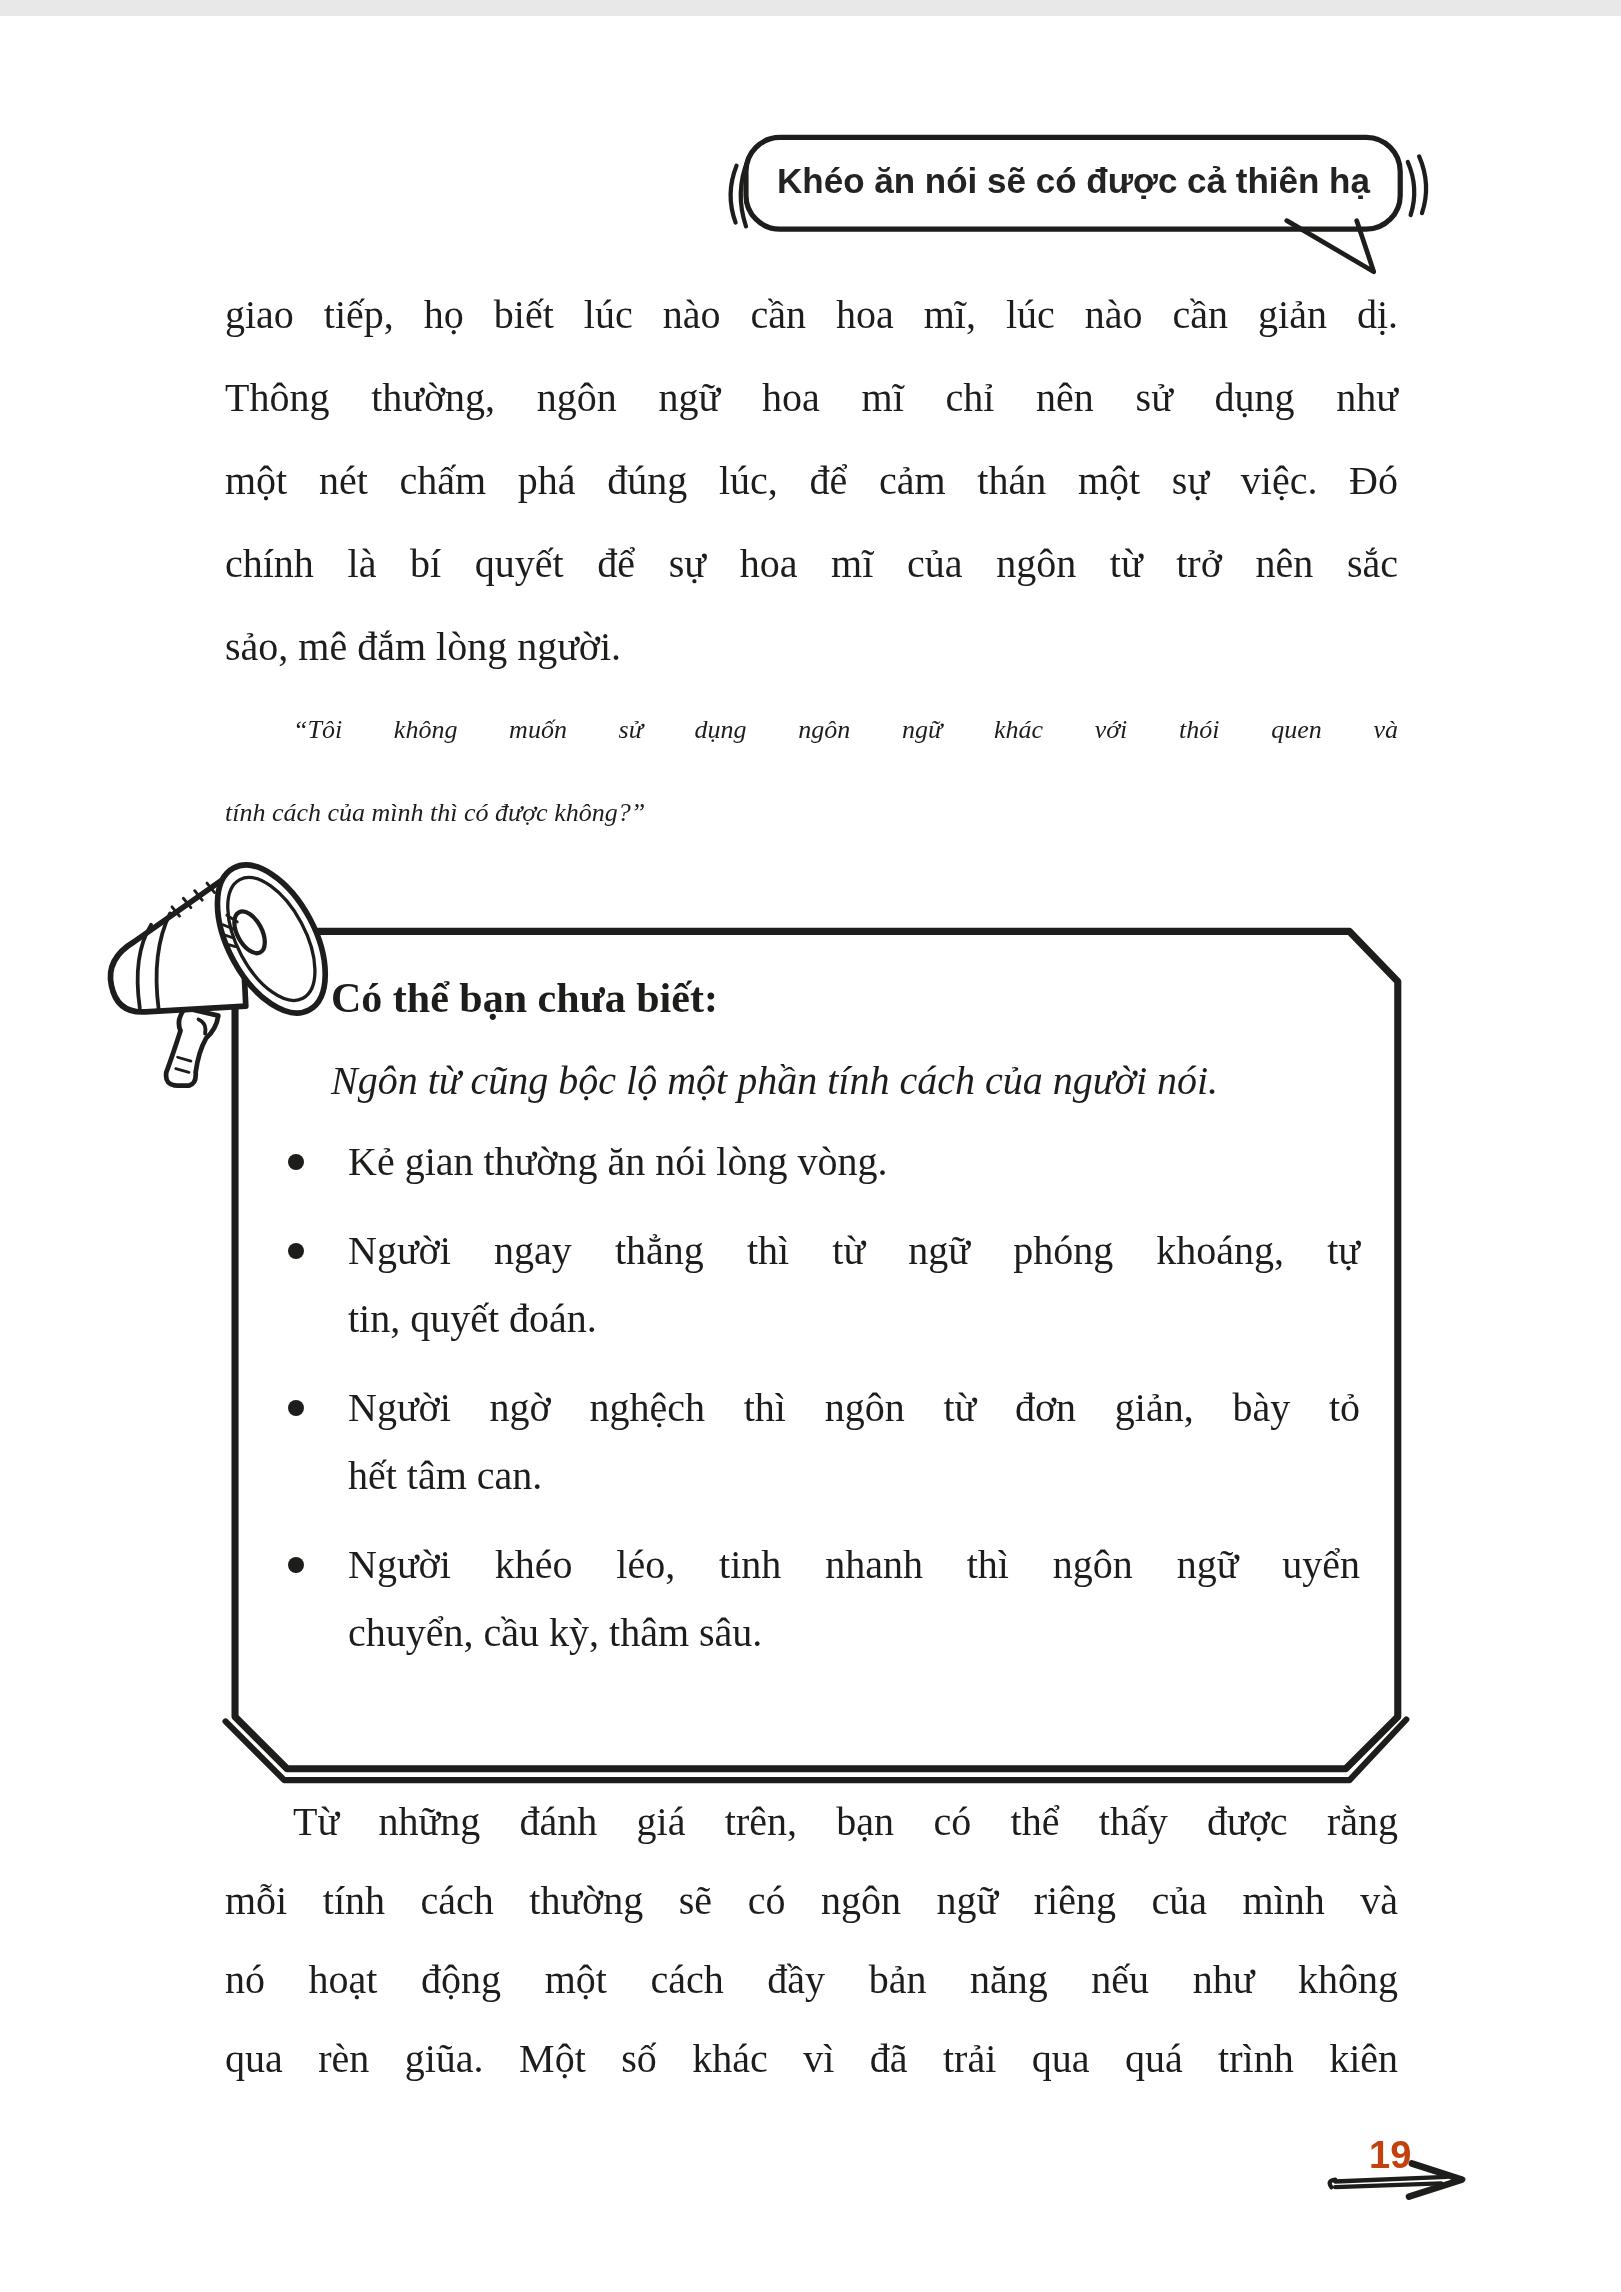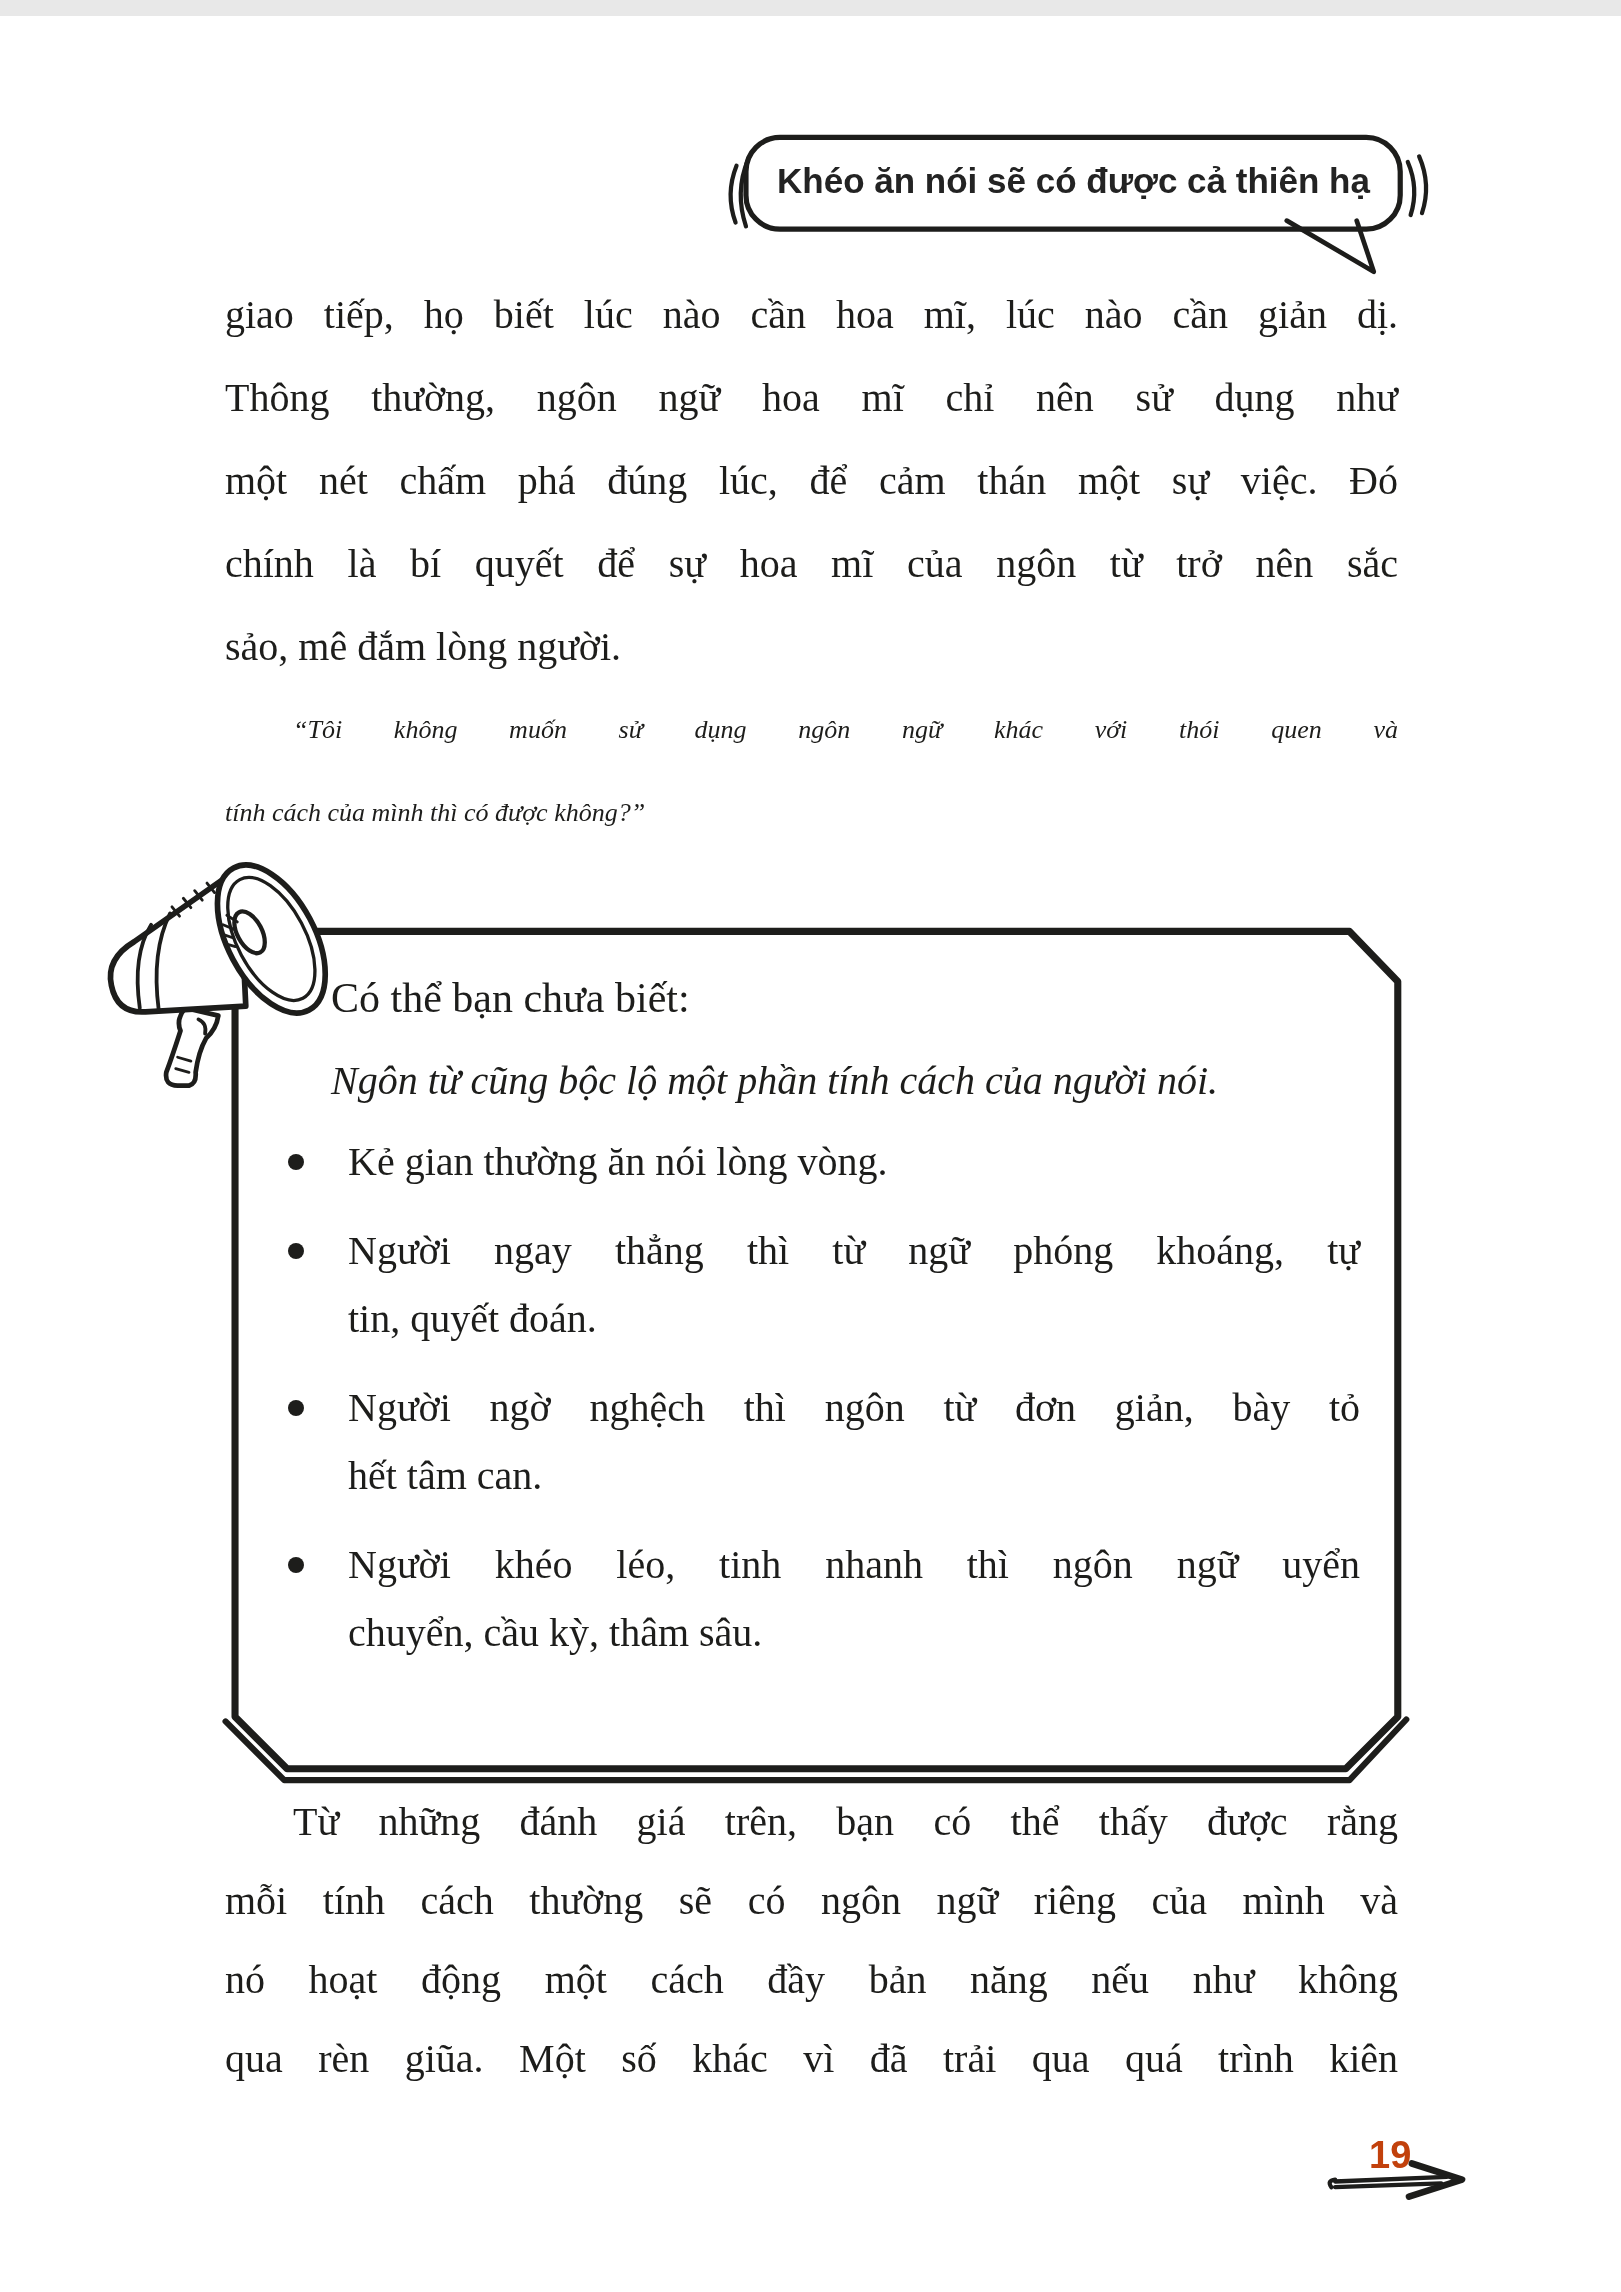--- a/index.html
+++ b/index.html
@@ -25,21 +25,21 @@
   #p1 { top:257px;  font-size:40px; line-height:83px; }
   #quote { top:672px; font-size:26px; line-height:83px; font-style:italic; }
   #p2 { top:1766px; font-size:40px; line-height:79px; }
   .j { text-align:justify; text-align-last:justify; }
   .l { text-align:center; text-align-last:left; }
   .ind { text-indent:68px; }
 
   
   #box-content { position:absolute; left:286px; top:948px; width:1074px; font-size:40px; }
   .bx-pad { padding-left:45px; }
-  .bx-heading { font-weight:normal; font-size:42px; line-height:68px; }
+  .bx-heading { font-weight:bold; font-size:42px; line-height:68px; }
   .bx-italic { font-style:italic; line-height:68px; margin-top:15px; }
   .bx-intro { line-height:68px; margin-top:15px; }
   .bx-list { margin-top:13.2px; }
   .bx-bullet { position:relative; padding-left:62px; line-height:68px; margin-bottom:21px; }
   .bx-bullet:last-child { margin-bottom:0; }
   .bx-dot { position:absolute; left:1.9px; top:25.6px; width:16px; height:16px;
             border-radius:50%; background:#1d1d1b; }
 
   
   .page-number {

